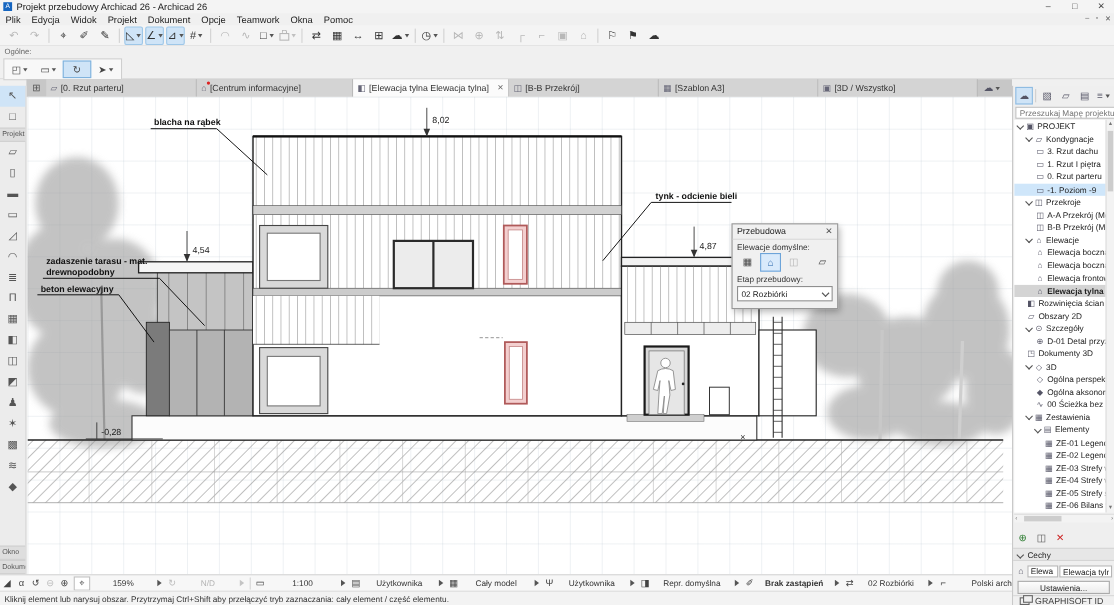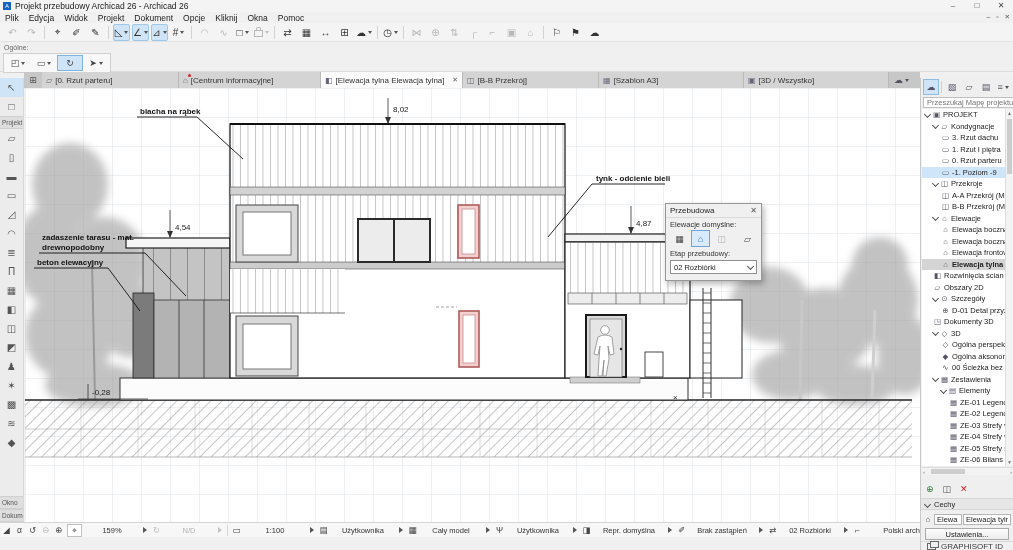--- a/index.html
+++ b/index.html
@@ -118,21 +118,21 @@
     <span class="wctl">✕</span>
   </div>
 
   <div class="menubar" id="menubar">
       <span class="menu-item">Plik</span>
       <span class="menu-item">Edycja</span>
       <span class="menu-item">Widok</span>
       <span class="menu-item">Projekt</span>
       <span class="menu-item">Dokument</span>
       <span class="menu-item">Opcje</span>
-      <span class="menu-item">Kliknij</span>
+      <span class="menu-item">Teamwork</span>
       <span class="menu-item">Okna</span>
       <span class="menu-item">Pomoc</span>
     </div>
   <div class="childctl">
     <span>–</span>
     <span>▫</span>
     <span>✕</span>
   </div>
 
   <div class="maintb" id="maintb">
@@ -691,21 +691,22 @@
       <span class="sbicon">▦</span>
       <span class="sblabel" style="width: 64px;">Cały model</span>
       <i class="sbchev"></i>
       <span class="sbicon">Ψ</span>
       <span class="sblabel" style="width: 64px;">Użytkownika</span>
       <i class="sbchev"></i>
       <span class="sbicon">◨</span>
       <span class="sblabel" style="width: 72px;">Repr. domyślna</span>
       <i class="sbchev"></i>
       <span class="sbicon">✐</span>
-      <span class="sblabel" style="width: 68px;">Brak zastąpień</span>
+      <span class="sblabel" style="width: 68px; font-weight: bold;">Brak zastąpień</span>
       <i class="sbchev"></i>
       <span class="sbicon">⇄</span>
       <span class="sblabel" style="width: 62px;">02 Rozbiórki</span>
       <i class="sbchev"></i>
       <span class="sbicon">⌐</span>
       <span class="sblabel" style="width: 58px; text-align: right;">Polski arch.</span>
     </div>
+  <div class="hintbar">Kliknij element lub narysuj obszar. Przytrzymaj Ctrl+Shift aby przełączyć tryb zaznaczania: cały element / część elementu.</div>
 </div>
 
 </body></html>

